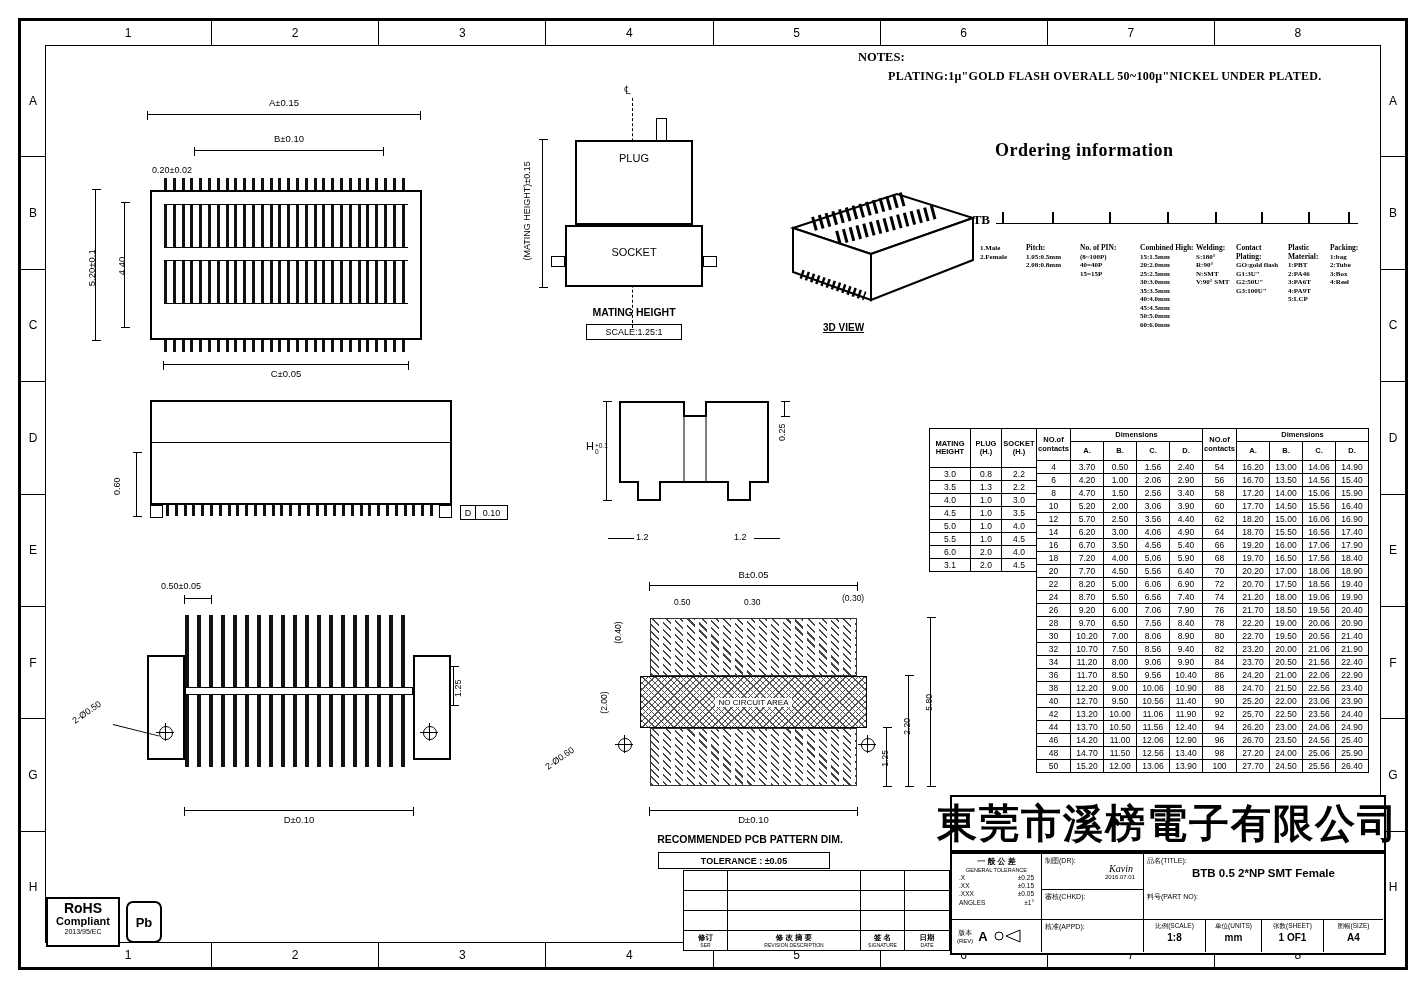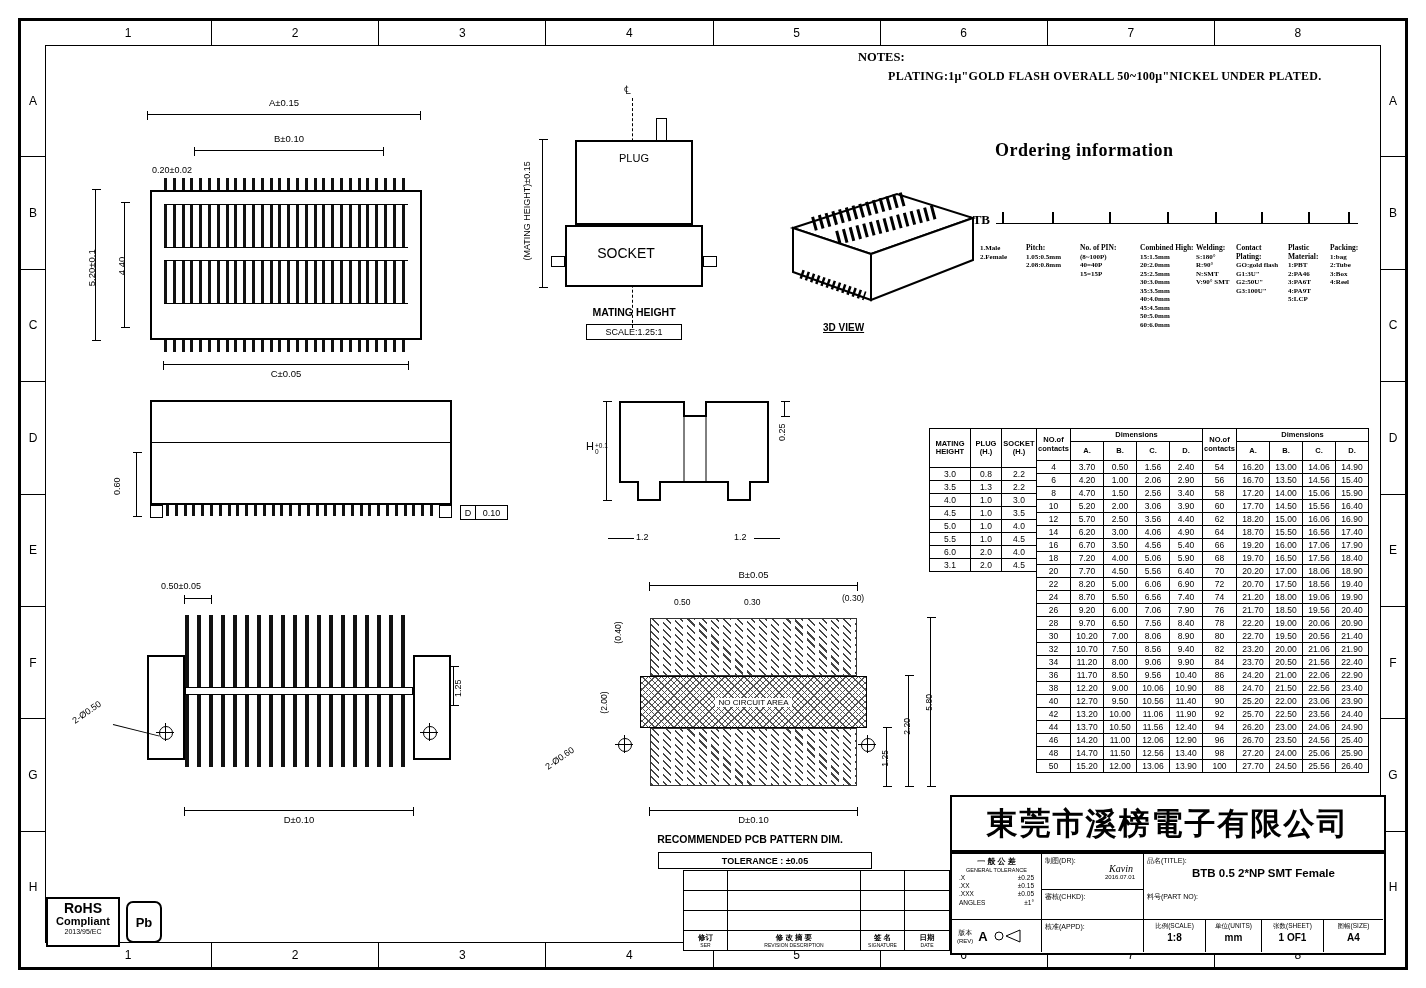--- a/index.html
+++ b/index.html
@@ -200,21 +200,21 @@
   <div class="lbl c" style="left:76px;top:277px;width:244px">C±0.05</div>
 </div>
 
 <div class="abs" style="left:520px;top:88px;width:230px;height:270px">
   <div class="lbl" style="left:104px;top:-4px;font-size:12px">℄</div>
   <div class="abs" style="left:112px;top:10px;height:230px;border-left:1px dashed #000"></div>
   <div class="abs" style="left:136px;top:30px;width:11px;height:24px;border:1.5px solid #000;background:#fff"></div>
   <div class="abs b2" style="left:55px;top:52px;width:118px;height:85px"></div>
   <div class="lbl c" style="left:55px;top:64px;width:118px;font-size:11px">PLUG</div>
   <div class="abs b2" style="left:45px;top:137px;width:138px;height:62px"></div>
-  <div class="lbl c" style="left:37px;top:158px;width:138px;font-size:14px">SOCKET</div>
+  <div class="lbl c" style="left:45px;top:158px;width:138px;font-size:11px">SOCKET</div>
   <div class="abs" style="left:31px;top:168px;width:14px;height:11px;border:1.5px solid #000"></div>
   <div class="abs" style="left:183px;top:168px;width:14px;height:11px;border:1.5px solid #000"></div>
   <div class="dim-v" style="left:22px;top:52px;height:147px"></div>
   <div class="lbl rot" style="left:-57px;top:118px;width:130px;font-size:9px;text-align:center">(MATING HEIGHT)±0.15</div>
   <div class="lbl c" style="left:40px;top:219px;width:148px;font-size:10.5px;font-weight:bold">MATING HEIGHT</div>
   <div class="abs" style="left:66px;top:236px;width:96px;height:16px;border:1px solid #000;display:flex;align-items:center;justify-content:center">
     <span style="font-size:9px">SCALE:1.25:1</span>
   </div>
 </div>
 
@@ -301,21 +301,21 @@
   <div class="lbl" style="left:2px;top:196px;font-size:9px;transform:rotate(-35deg)">2-Ø0.60</div>
   <div class="dim-v" style="left:344px;top:170px;height:58px"></div>
   <div class="lbl rot" style="left:332px;top:192px;width:24px;font-size:8.5px">1.25</div>
   <div class="dim-v" style="left:366px;top:118px;height:110px"></div>
   <div class="lbl rot" style="left:354px;top:160px;width:24px;font-size:8.5px">2.20</div>
   <div class="dim-v" style="left:388px;top:60px;height:168px"></div>
   <div class="lbl rot" style="left:376px;top:136px;width:24px;font-size:8.5px">5.80</div>
   <div class="dim-h" style="left:108px;top:252px;width:207px"></div>
   <div class="lbl c" style="left:108px;top:257px;width:207px">D±0.10</div>
   <div class="lbl c" style="left:58px;top:276px;width:300px;font-size:10.5px;font-weight:bold">RECOMMENDED PCB PATTERN DIM.</div>
-  <div class="abs" style="left:116px;top:294px;width:214px;height:17px;border:1px solid #000;display:flex;align-items:center;justify-content:center">
+  <div class="abs" style="left:116px;top:294px;width:172px;height:17px;border:1px solid #000;display:flex;align-items:center;justify-content:center">
     <span style="font-size:9px;font-weight:bold">TOLERANCE : ±0.05</span>
   </div>
 </div>
 
 <table class="dtable" style="left:929px;top:428px">
   <colgroup>
       <col style="width:41px">
       <col style="width:31px">
       <col style="width:35px">
     </colgroup>
@@ -754,21 +754,21 @@
       </td>
       <td>
         <div class="rh-cn">日期</div>
         <div class="rh-en">DATE</div>
       </td>
     </tr>
   </tbody>
 </table>
 
 <div class="abs" style="left:950px;top:795px;width:436px;height:57px;border:2.5px solid #000;display:flex;align-items:center;justify-content:center;background:#fff">
-  <div style="font-size:31px;font-weight:bold;letter-spacing:2px;white-space:nowrap">東莞市溪榜電子有限公司</div>
+  <div style="font-size:40px;font-weight:bold;letter-spacing:2px;white-space:nowrap">東莞市溪榜電子有限公司</div>
 </div>
 
 <div class="abs" style="left:950px;top:852px;width:436px;height:103px;border:2.5px solid #000;background:#fff">
   <div class="tbc" style="left:0;top:0;width:90px;height:66px">
     <div style="font-size:8px;font-weight:bold;text-align:center;margin-top:2px">一 般 公 差</div>
     <div style="font-size:5.5px;text-align:center">GENERAL TOLERANCE</div>
     <div style="padding:1px 7px 0">
 
         <div class="tolrow">
           <span>.X</span>

